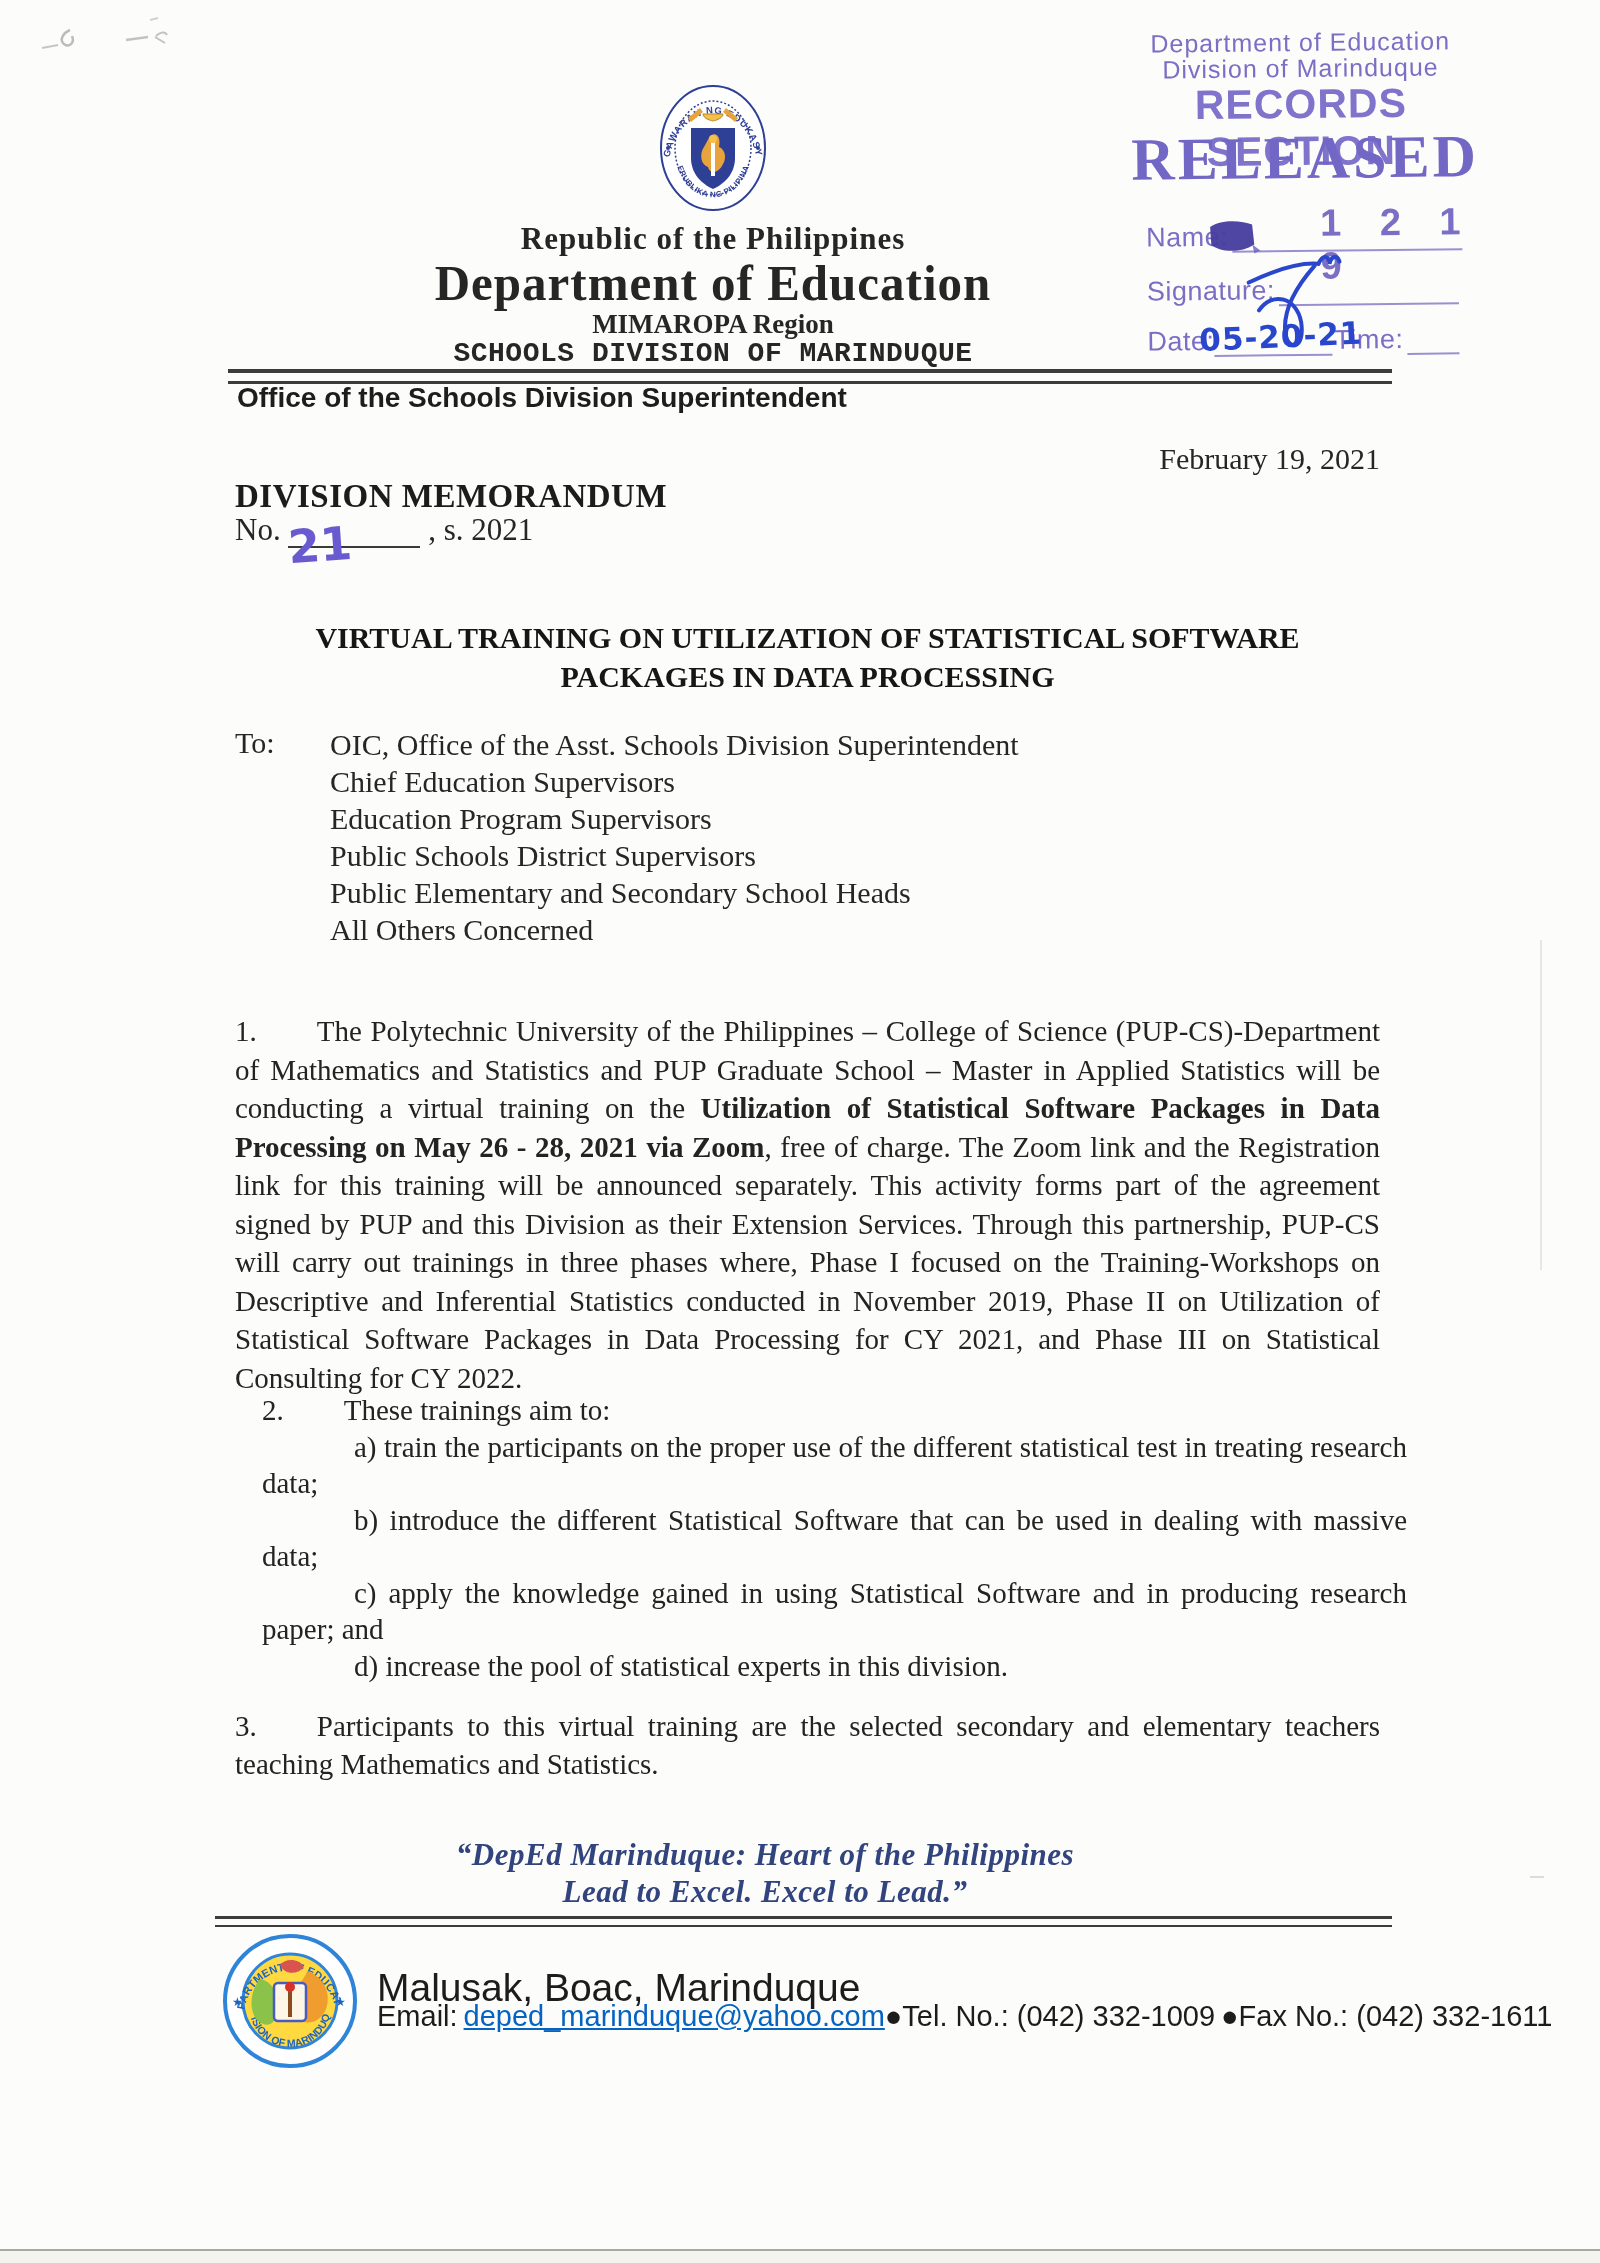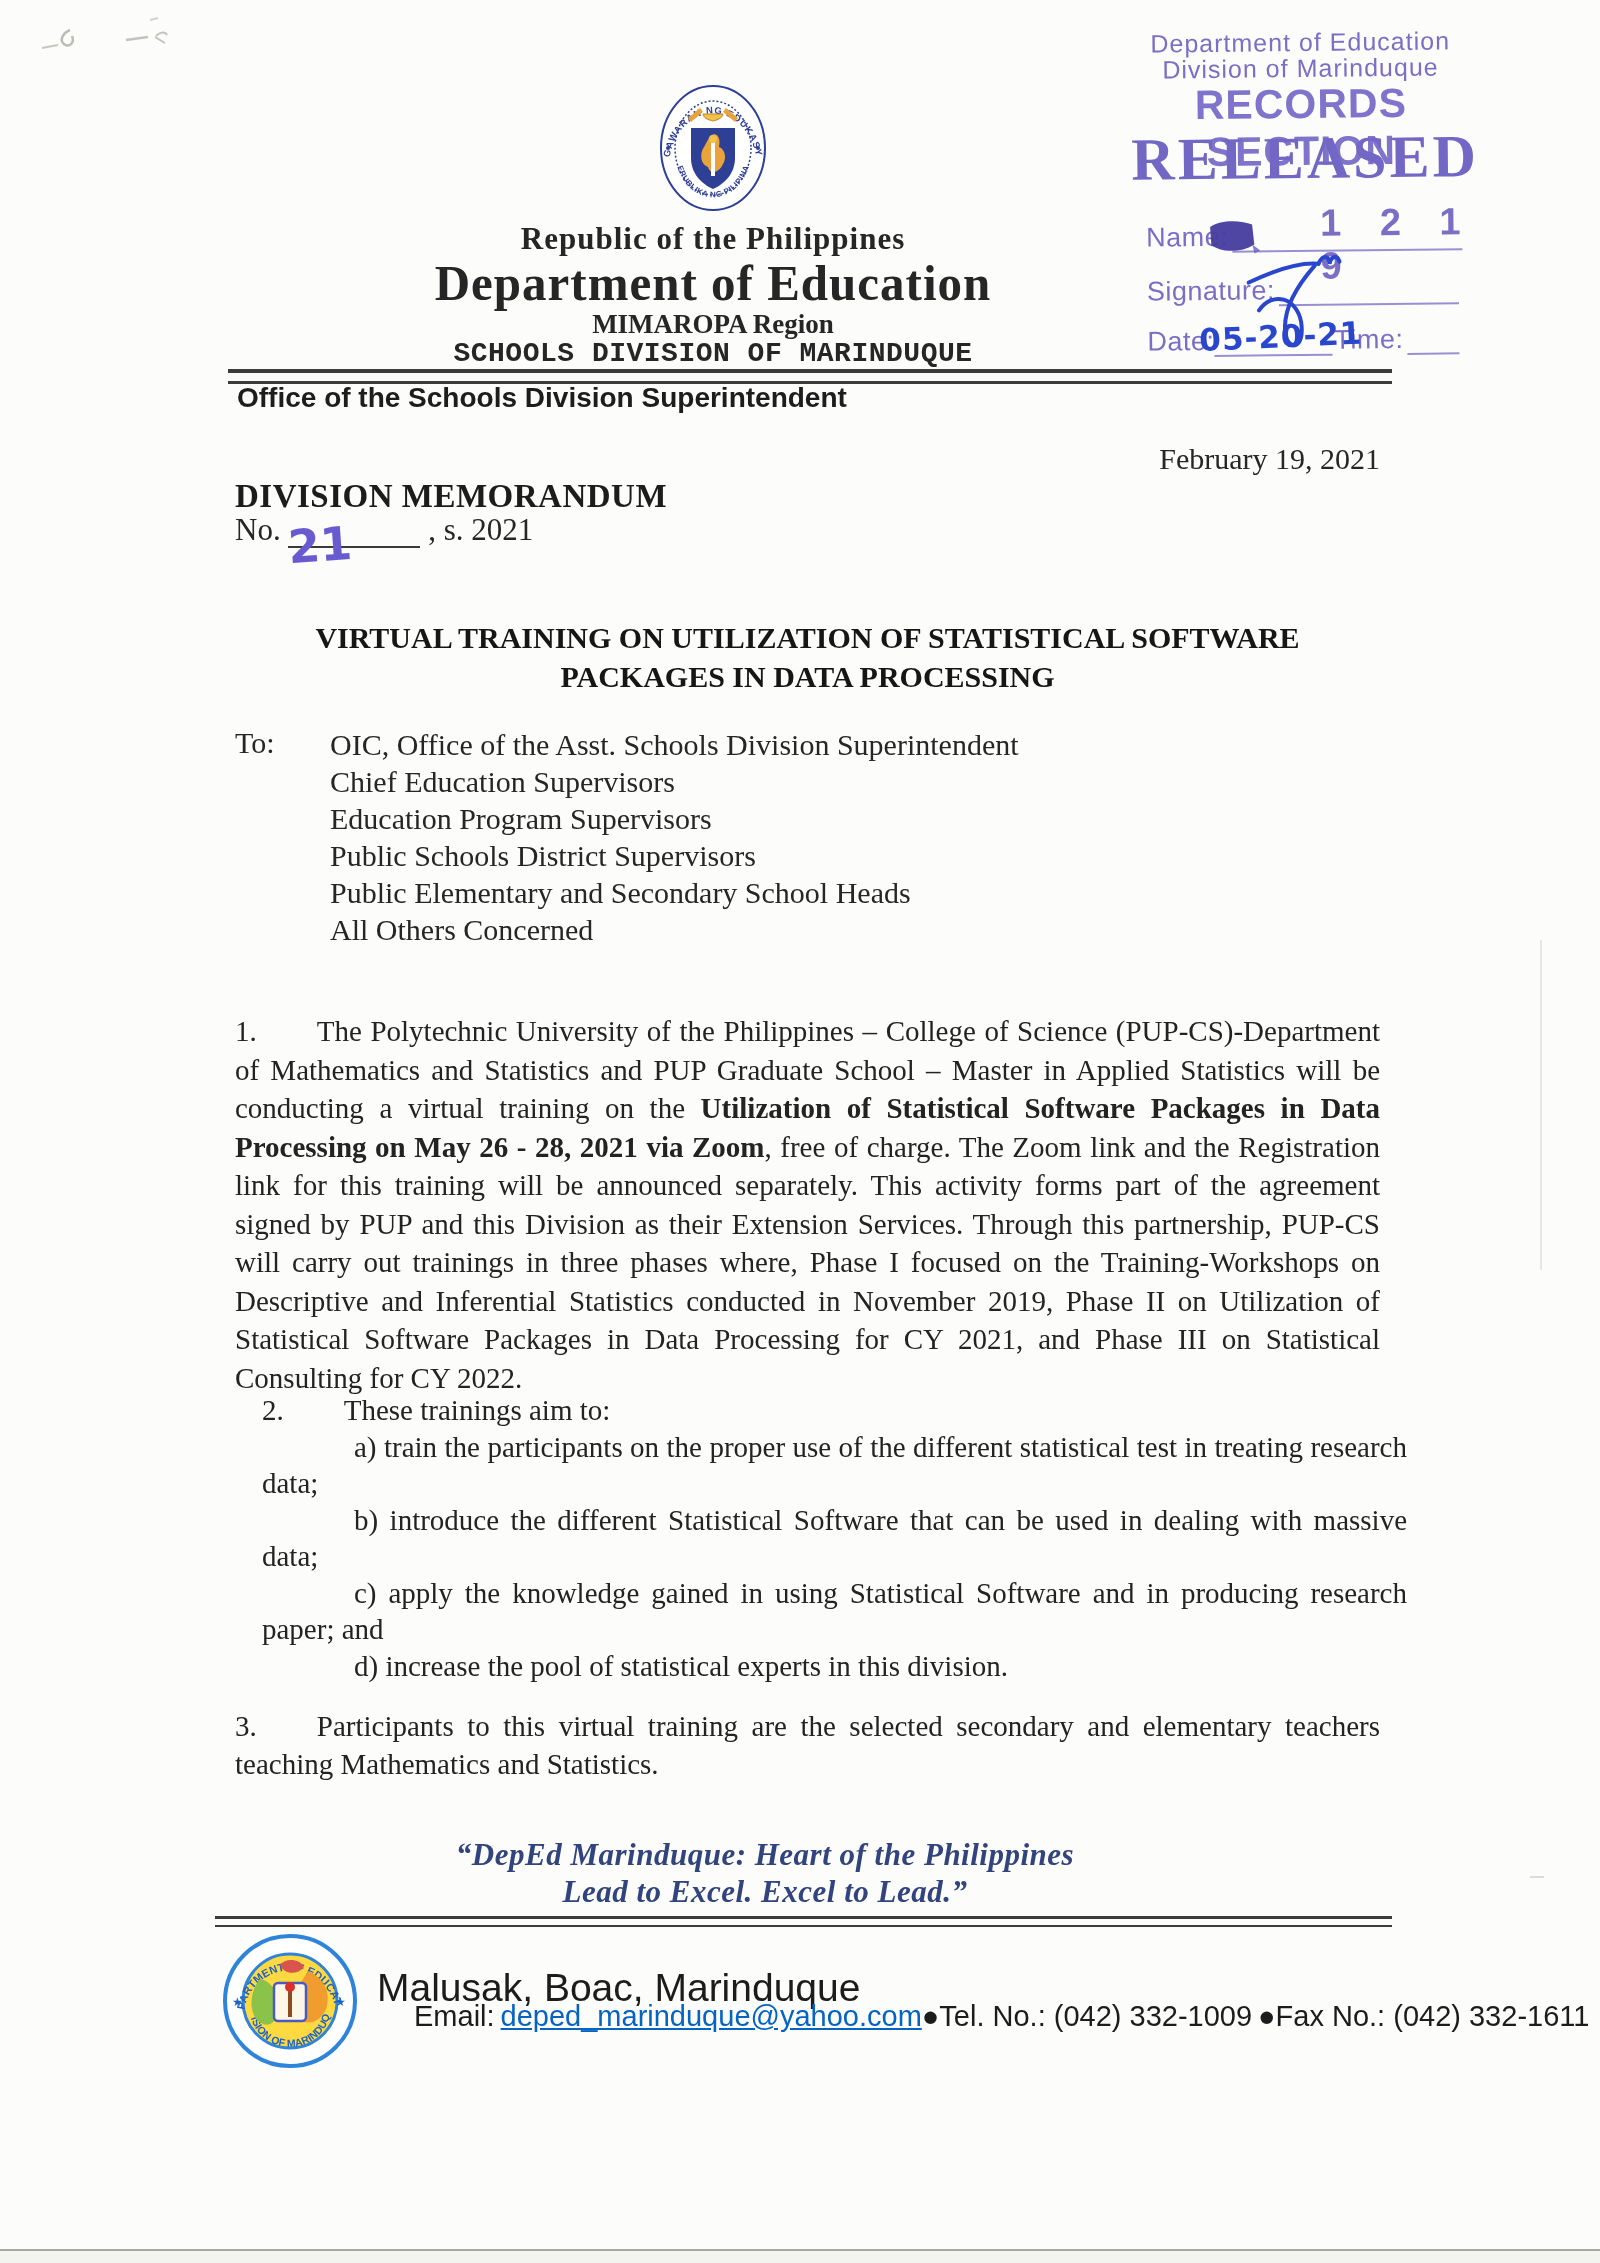--- a/index.html
+++ b/index.html
@@ -61,21 +61,21 @@
   .b{font-weight:700;}
 
   
   #tagline{top:1836px;left:235px;width:1060px;text-align:center;font-style:italic;font-weight:700;
            font-size:31px;line-height:37px;color:#31447e;letter-spacing:.5px;}
 
   
   #footer-rule{top:1916px;left:215px;width:1177px;height:6px;border-top:3px solid #3c3c3c;border-bottom:2px solid #3c3c3c;}
   #footer-logo{left:222px;top:1933px;}
   #footer-address{top:1966px;left:377px;font-size:39px;color:#1c1c1c;}
-  #footer-contact{top:2000px;left:377px;font-size:29px;color:#1c1c1c;margin-left:37px;}
+  #footer-contact{top:2000px;left:377px;font-size:29px;color:#1c1c1c;}
   #footer-contact a{color:#0563c1;text-decoration:underline;}
   .gap{display:inline-block;width:6px;}
 
   
   #bottom-edge{top:2249px;left:0;width:1600px;border-top:2px solid #a8a8a4;height:12px;background:#f3f3ef;}
   #right-streak{top:940px;left:1540px;width:2px;height:330px;background:#e7e7e3;}
   #right-dash{top:1876px;left:1530px;width:14px;height:2px;background:#dcdcd8;}
 </style>
 </head>
 <body>

